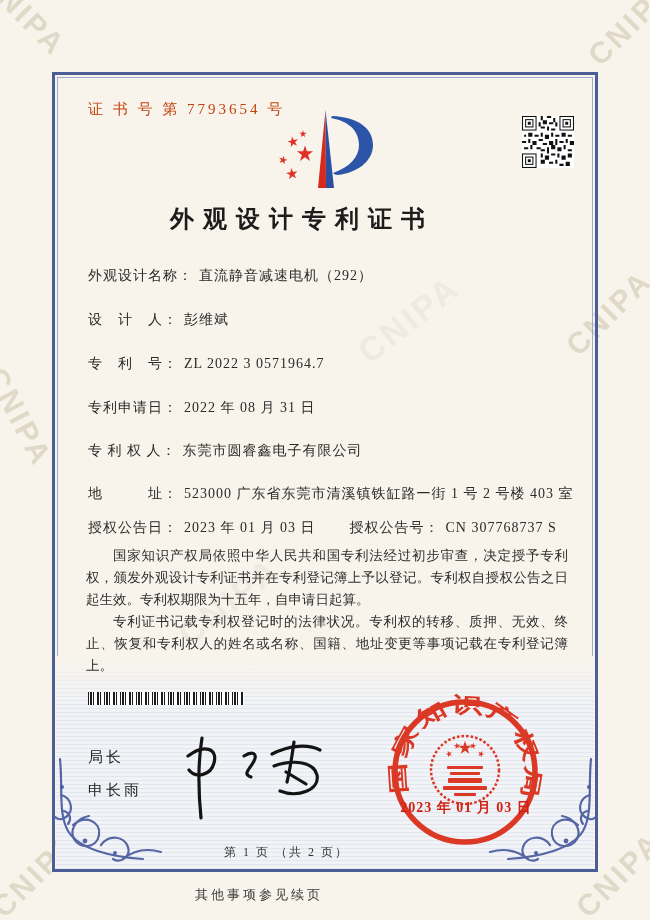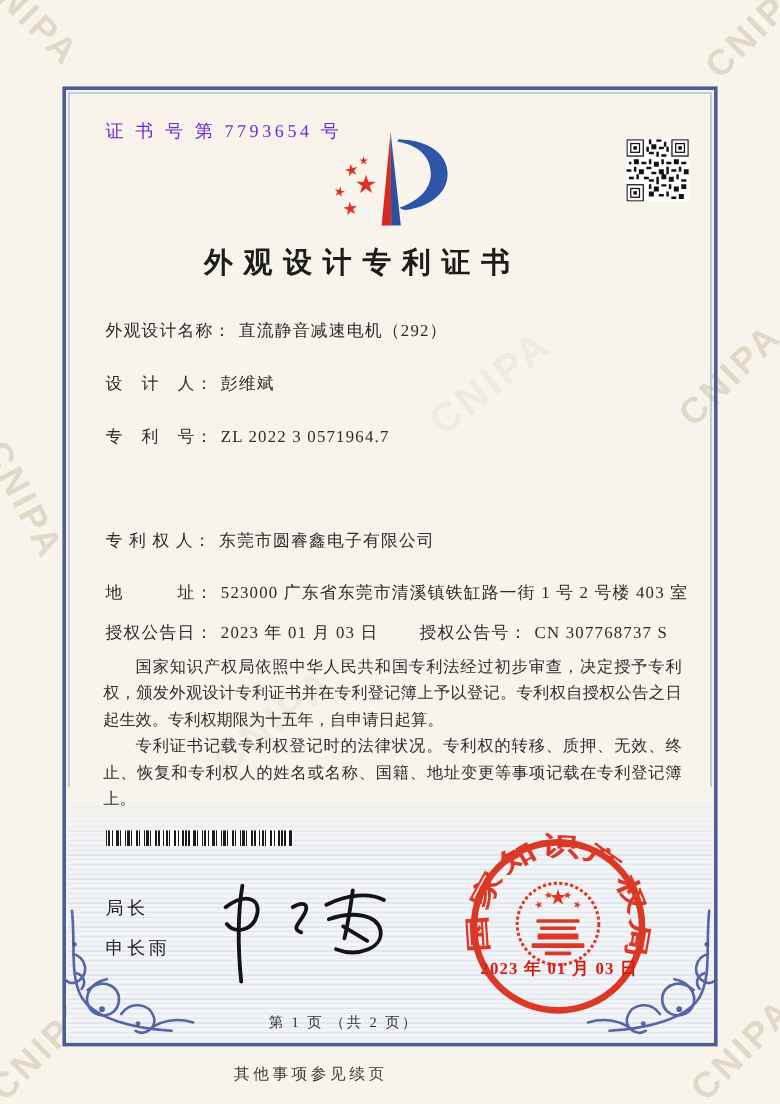--- a/index.html
+++ b/index.html
@@ -15,21 +15,21 @@
          border:3px solid #4b5f96;box-sizing:border-box;}
   .frame-inner{position:absolute;inset:2px;border:1px solid #9aaed2;}
   .guilloche{position:absolute;left:56px;top:656px;width:538px;height:213px;
              background:repeating-linear-gradient(180deg,#e2e6ee 0 1px,#f2f3f6 1px 4px);}
   .guilloche-fade{position:absolute;left:56px;top:656px;width:538px;height:46px;
                   background:linear-gradient(#f8f4ec,rgba(248,244,236,0));}
   .corner-orn{position:absolute;width:112px;height:112px;}
   .orn-left{left:55px;top:757px;}
   .orn-right{left:484px;top:757px;transform:scaleX(-1);}
   
-  .cert-no{position:absolute;left:88px;top:100px;font-size:15px;letter-spacing:3px;color:#6d28d9;}
+  .cert-no{position:absolute;left:88px;top:100px;font-size:15px;letter-spacing:3px;color:#c2410c;}
   .logo{position:absolute;left:250px;top:98px;}
   .qr{position:absolute;left:522px;top:116px;}
   .title{position:absolute;left:0;top:203px;width:604px;text-align:center;
          font-size:24px;font-weight:bold;letter-spacing:9px;color:#1c1c1c;}
   
   .field{position:absolute;left:88px;font-size:14px;letter-spacing:1px;color:#2b2b2b;white-space:nowrap;}
   .field .lab{color:#2b2b2b;}
   .field .val{margin-left:6px;}
   .field .lab2{margin-left:34px;}
   
@@ -144,20 +144,23 @@
   <div class="title">外观设计专利证书</div>
 
   <div class="field" style="top:267px;">
     <span class="lab">外观设计名称：</span><span class="val">直流静音减速电机（292）</span>
   </div>
   <div class="field" style="top:311px;font-family:Liberation Mono, monospace;">
     <span class="lab">设　计　人：</span><span class="val">彭维斌</span>
   </div>
   <div class="field" style="top:355px;">
     <span class="lab">专　利　号：</span><span class="val">ZL 2022 3 0571964.7</span>
+  </div>
+  <div class="field" style="top:399px;">
+    <span class="lab">专利申请日：</span><span class="val">2022 年 08 月 31 日</span>
   </div>
   <div class="field" style="top:442px;">
     <span class="lab">专 利 权 人：</span><span class="val">东莞市圆睿鑫电子有限公司</span>
   </div>
   <div class="field" style="top:485px;">
     <span class="lab">地　　　址：</span><span class="val">523000 广东省东莞市清溪镇铁缸路一街 1 号 2 号楼 403 室</span>
   </div>
   <div class="field" style="top:519px;">
     <span class="lab">授权公告日：</span><span class="val">2023 年 01 月 03 日</span><span class="lab lab2">授权公告号：</span><span class="val">CN 307768737 S</span>
   </div>

